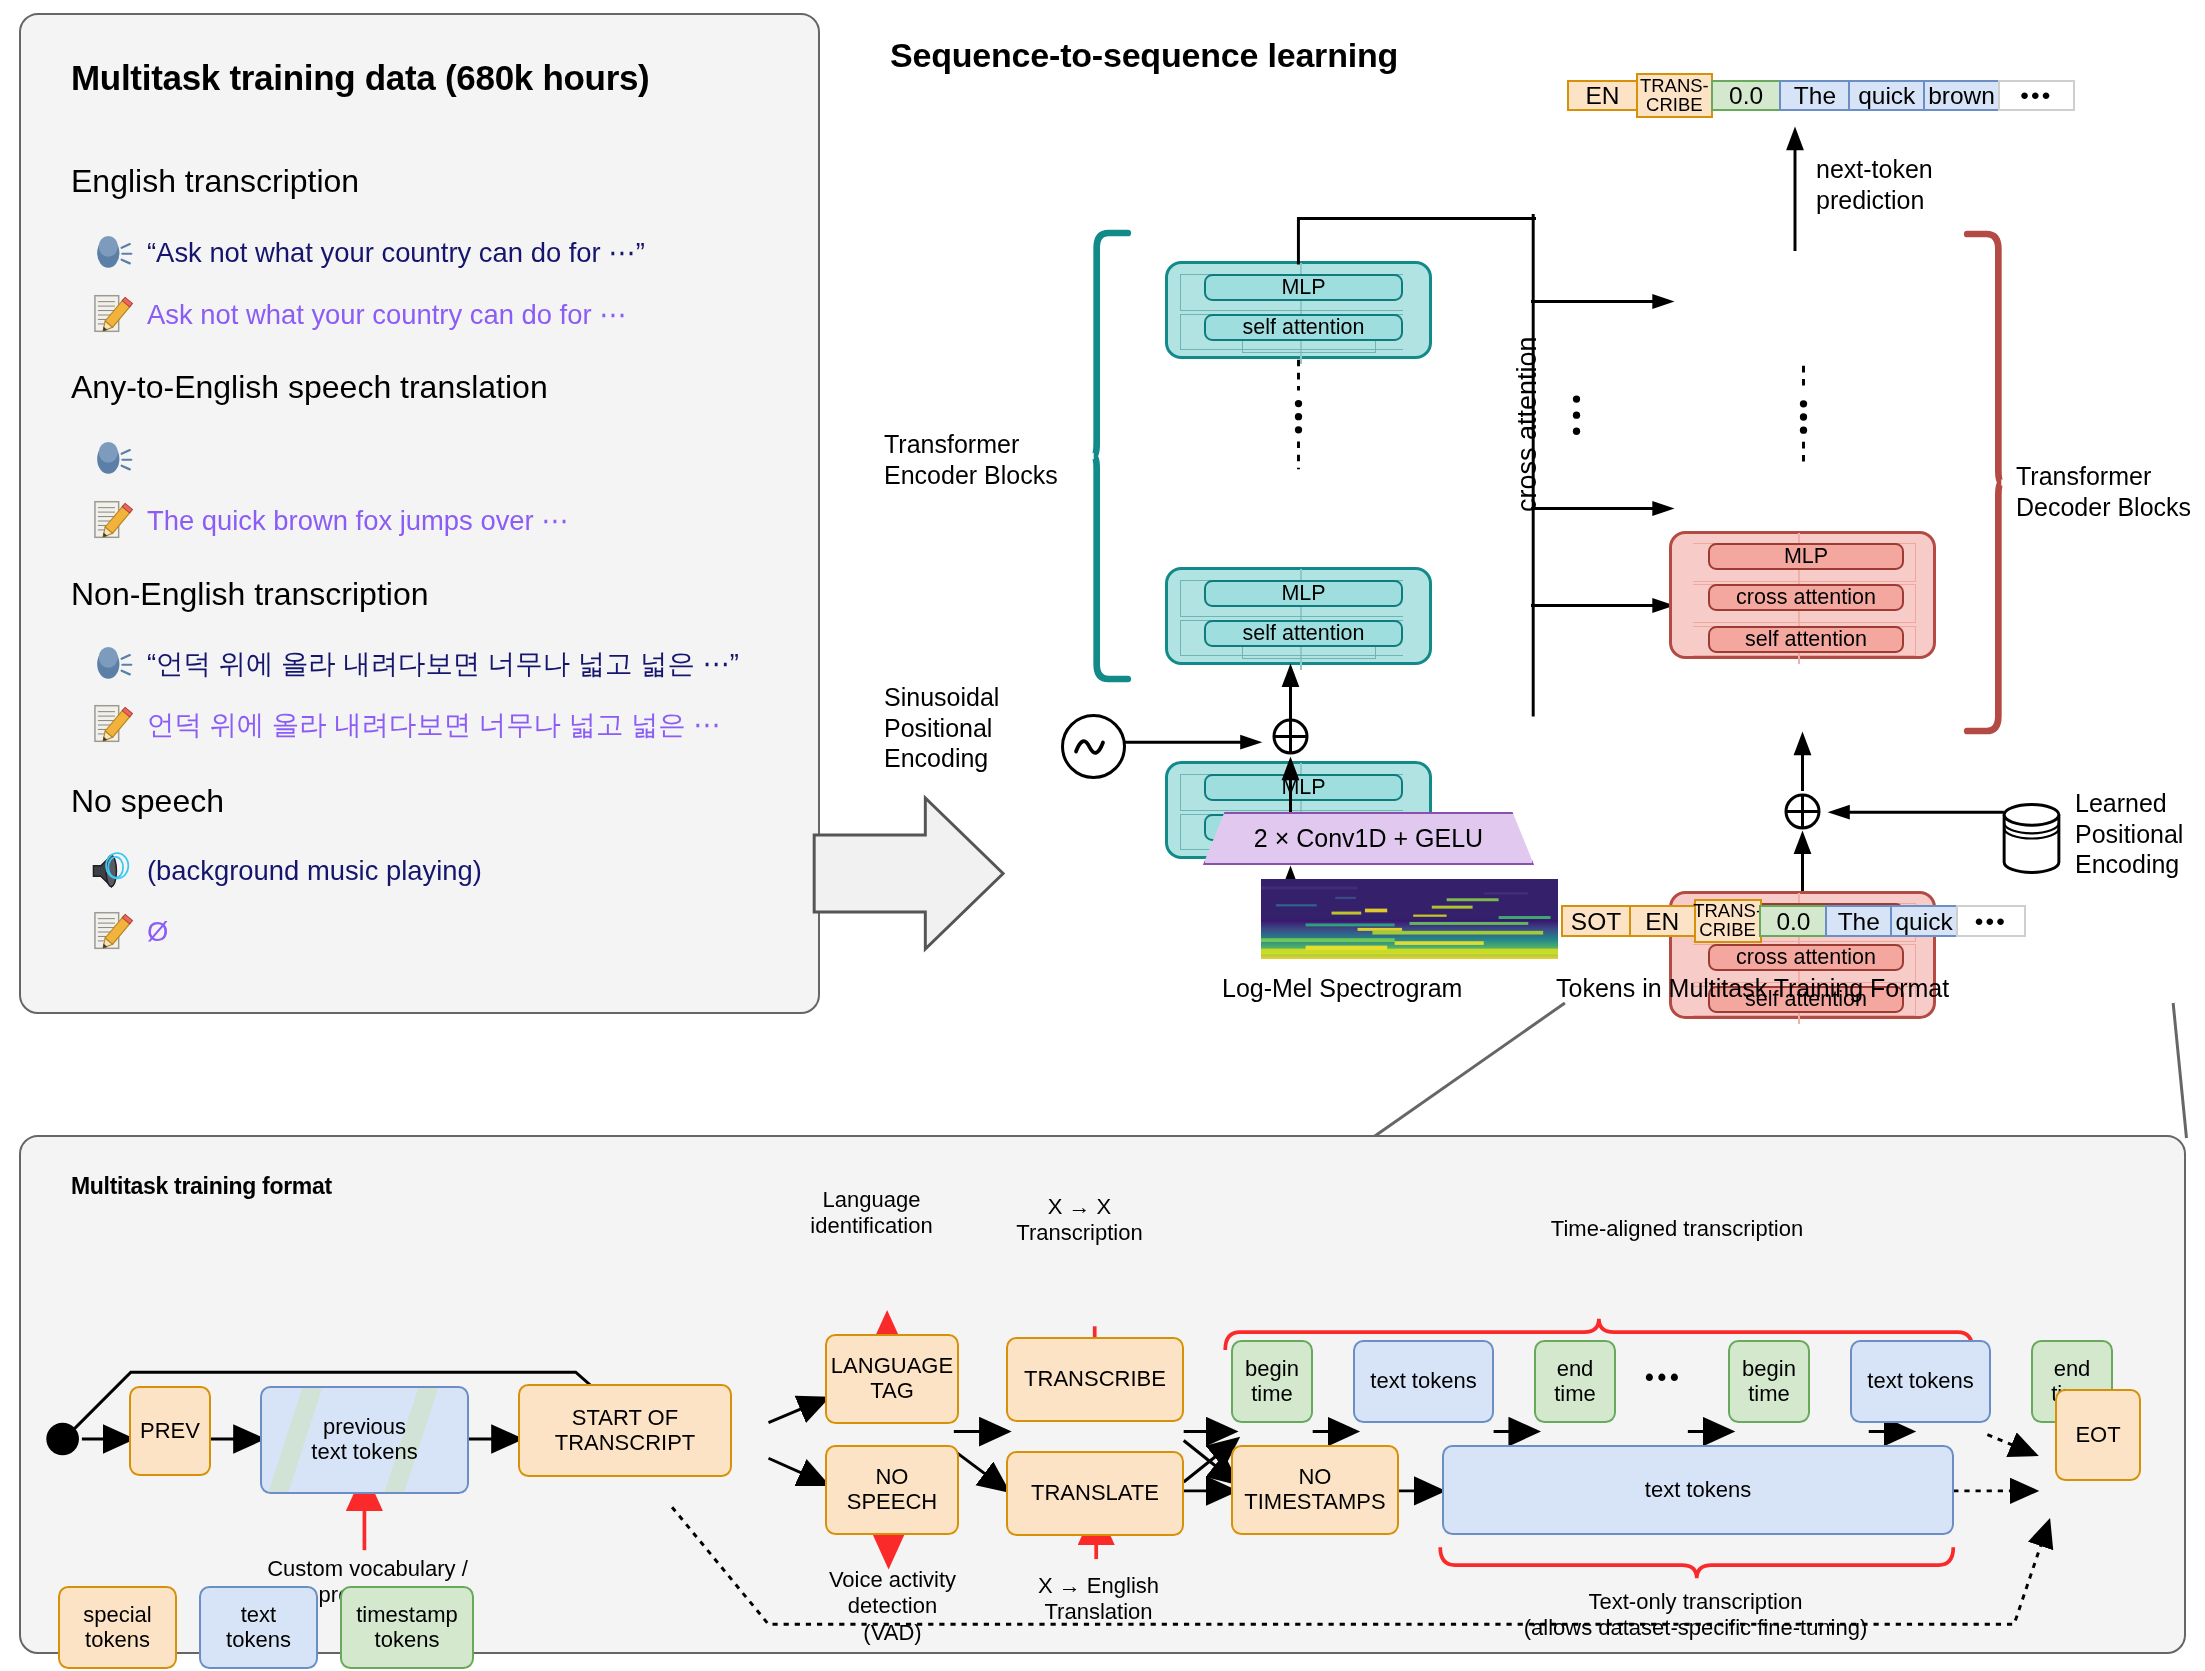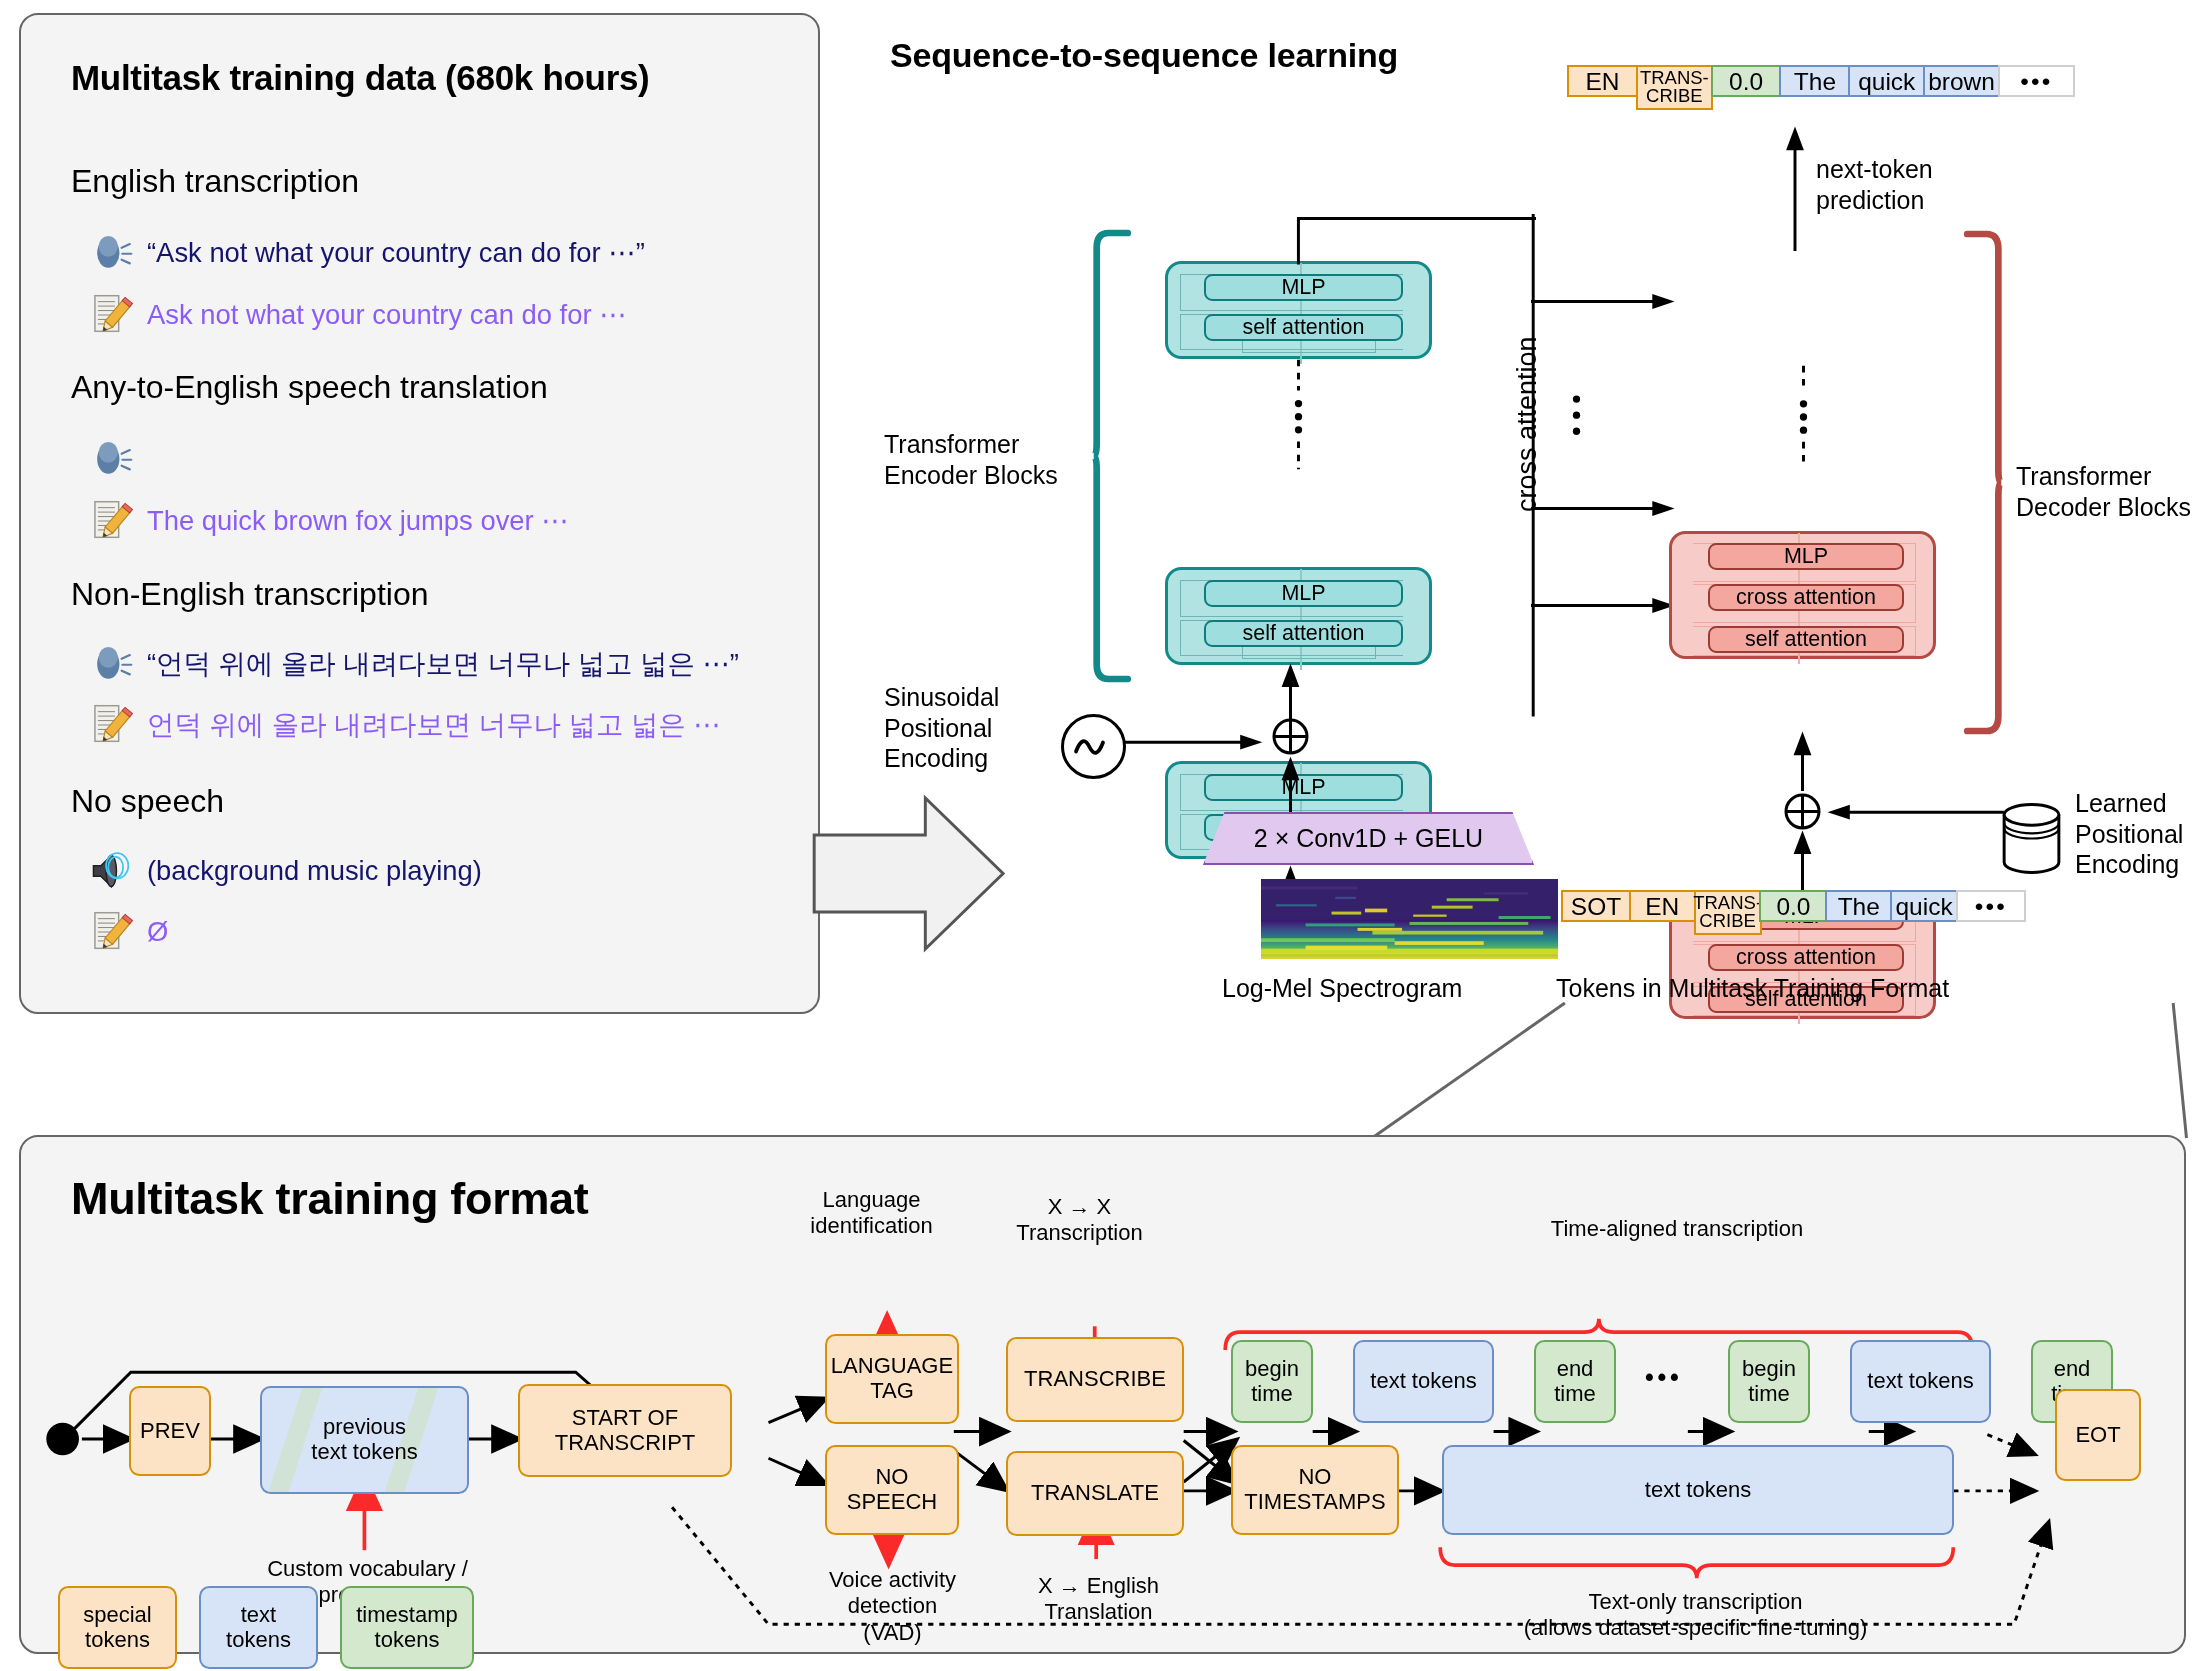--- a/index.html
+++ b/index.html
@@ -20,21 +20,21 @@
   .speech{color:#15156e;}
   .trans{color:#8b5cf6;}
 
   
   #big-arrow{left:814px;top:792px;width:193px;height:163px;}
 
   
   #s2s-title{left:890px;top:36px;font-size:34px;font-weight:bold;letter-spacing:-0.2px;}
 
   
-  .tokrow{display:flex;align-items:flex-start;}
+  .tokrow{display:flex;align-items:center;}
   .tok{box-sizing:border-box;display:flex;align-items:center;justify-content:center;
        text-align:center;font-size:24.5px;line-height:1.02;padding:1.5px 4.5px;}
   .tok.special{background:#fde3c6;border:2.2px solid #d69109;}
   .tok.text{background:#d7e4f7;border:2.2px solid #6b8fc4;}
   .tok.time{background:#d3e8cd;border:2.2px solid #68a95c;}
   .tok.ell{background:#fff;border:2.2px solid #cfcfcf;letter-spacing:2.2px;}
   .tok.sm{font-size:18.5px;}
 
   
   .blk{box-sizing:border-box;border-radius:16.3px;position:relative;}
@@ -67,21 +67,21 @@
 
   
   #sine{left:1061px;top:714px;width:59px;height:59px;border:3px solid #000;border-radius:50%;
         display:flex;align-items:center;justify-content:center;}
 
   
   #cyl{left:2001px;top:803px;width:61px;height:71px;}
 
   
   #bottom-panel{left:19px;top:1135px;width:2167px;height:519px;}
-  #mtf-title{left:71px;top:1173px;font-size:45px;font-weight:bold;letter-spacing:-0.3px;}
+  #mtf-title{left:71px;top:1173px;font-size:23px;font-weight:bold;letter-spacing:-0.3px;}
 
   .fbox{position:absolute;box-sizing:border-box;border-radius:10.4px;
         display:flex;align-items:center;justify-content:center;text-align:center;
         font-size:22px;line-height:1.13;}
   .fb-sp{background:#fde3c6;border:2.2px solid #d69109;}
   .fb-tx{background:#d7e4f7;border:2.2px solid #6b8fc4;}
   .fb-ts{background:#d3e8cd;border:2.2px solid #68a95c;}
 
   .note{position:absolute;font-size:22px;line-height:1.2;text-align:center;}
   .dots3{letter-spacing:3.7px;font-size:25px;font-weight:bold;}

